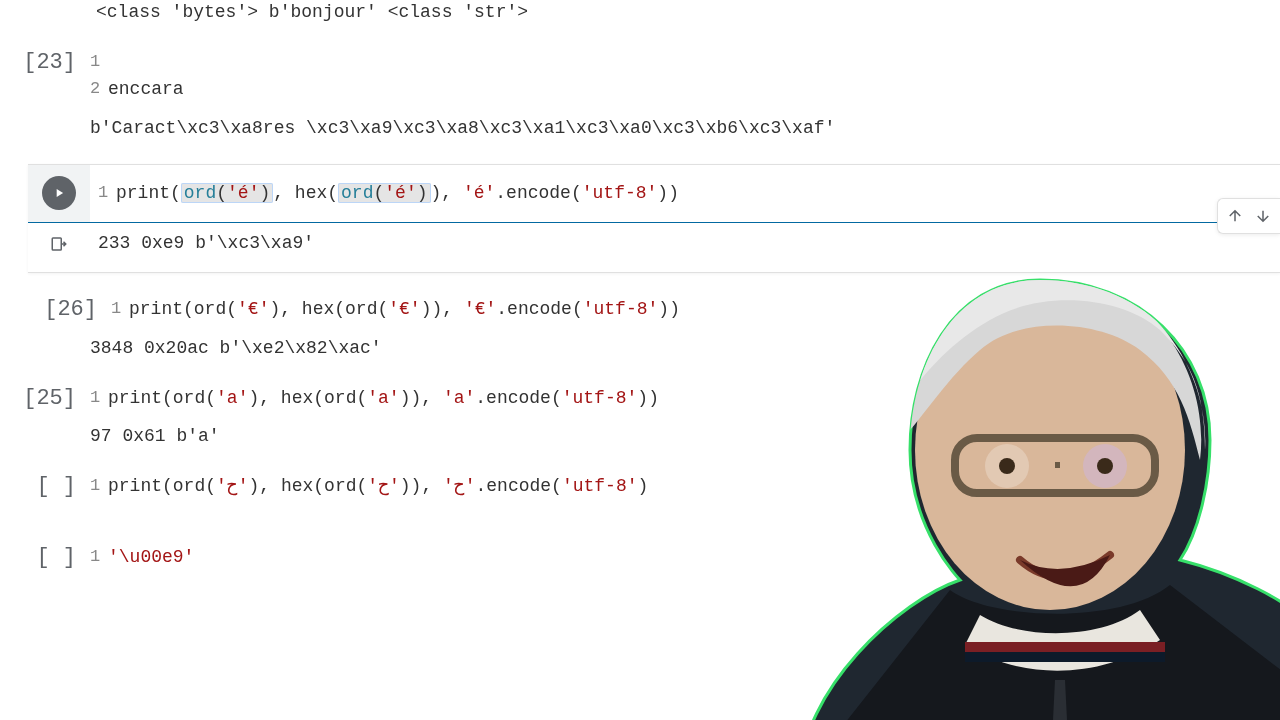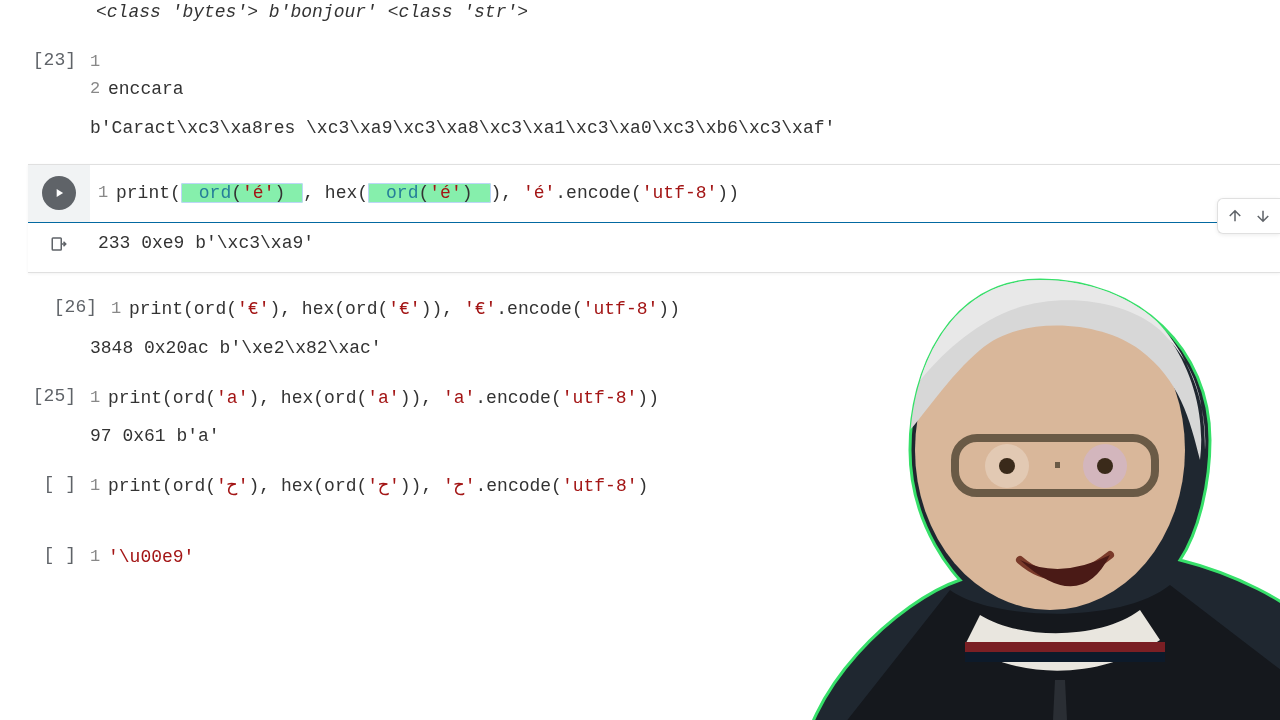--- a/index.html
+++ b/index.html
@@ -14,39 +14,39 @@
     color: #333;
   }
   .notebook { width: 100%; }
   .cell { display: flex; align-items: flex-start; padding: 8px 10px 8px 0; }
   .prompt {
     width: 90px;
     min-width: 90px;
     text-align: right;
     padding-right: 14px;
     color: #5f6368;
-    font-size: 18px;
+    font-size: 22px;
     padding-top: 2px;
   }
   .ln {
     width: 18px;
     min-width: 18px;
     text-align: right;
     color: #888;
     font-size: 17px;
     padding-right: 10px;
     user-select: none;
   }
   .code-area { flex: 1; }
   .code-line { display: flex; align-items: flex-start; line-height: 1.6; }
   .code { white-space: pre; }
   .out-row { display: flex; align-items: center; padding: 6px 10px 18px 0; }
   .out-gutter { width: 90px; min-width: 90px; }
   .output { white-space: pre; color: #333; }
-  .top-output { padding: 2px 4px 18px 96px; white-space: pre; font-style: italic; }          
+  .top-output { padding: 2px 4px 18px 96px; white-space: pre; }          
   .n  { color: #333; }
   .op { color: #333; }
   .call { color: #267f99; }
   .py-str { color: #a31515; }
 
   
   .active-wrap {
     border-top: 1px solid #e0e0e0;
     border-bottom: 1px solid #e0e0e0;
     background: #fff;
@@ -66,21 +66,21 @@
     display: flex; align-items: center; justify-content: center;
     cursor: pointer;
   }
   .play-btn svg { fill: #fff; }
   .active-wrap .cell { padding: 14px 10px 14px 0; background: #fff; }
   .active-wrap .code-area { padding-left: 10px; }
   .active-out { display: flex; align-items: flex-start; padding: 10px 10px 14px 0; border-top: 1px solid #0369a1; }
   .out-icon-gutter { width: 62px; min-width:62px; display:flex; justify-content:center; padding-top:2px; }
 
   
-  .hl { background: #86efac; border-radius: 2px; padding: 0 18px; box-shadow: 0 0 0 1px #bcd6f7 inset; }
+  .hl { background: #e5e5e5; border-radius: 2px; padding: 0 3px; box-shadow: 0 0 0 1px #bcd6f7 inset; }
 
   
   .navbox {
     position: absolute; top: 198px; right: 0;
     display: flex; gap: 6px;
     background: #fff;
     border: 1px solid #e0e0e0;
     border-right: none;
     padding: 6px 6px;
     border-radius: 6px 0 0 6px;

